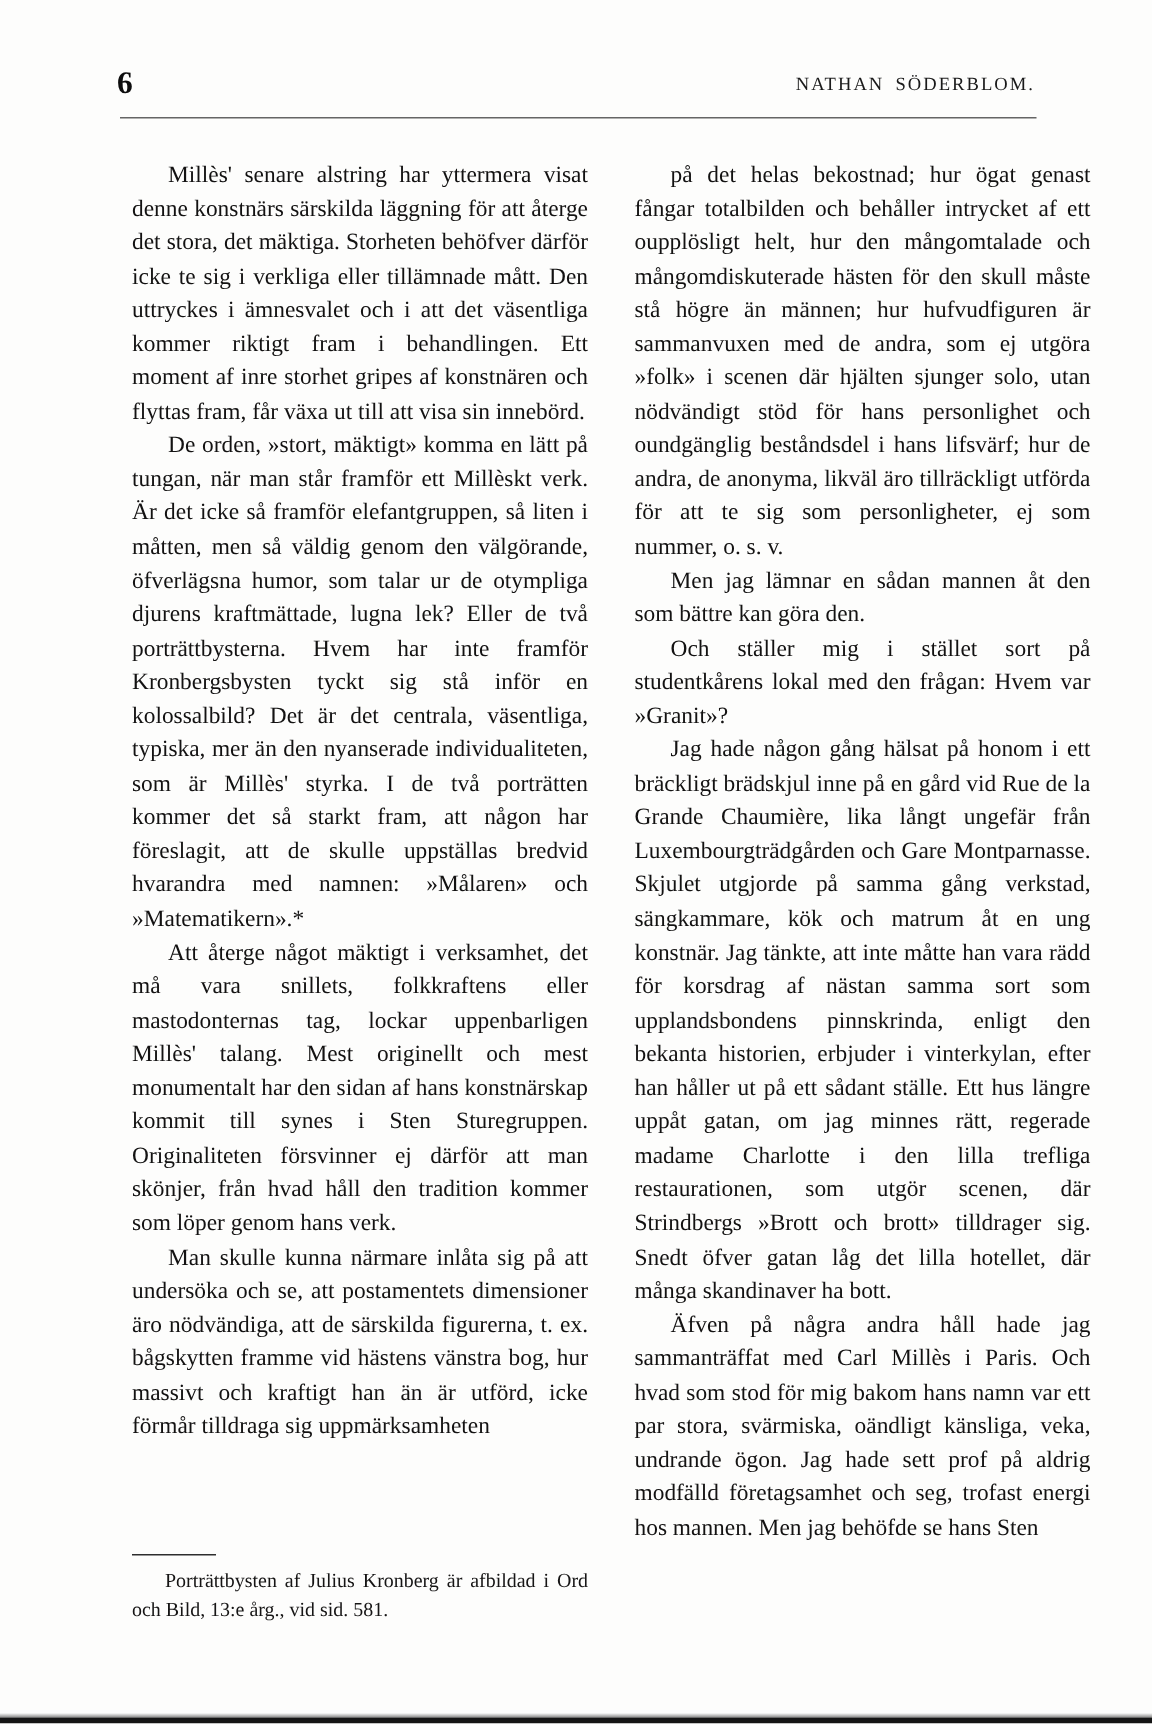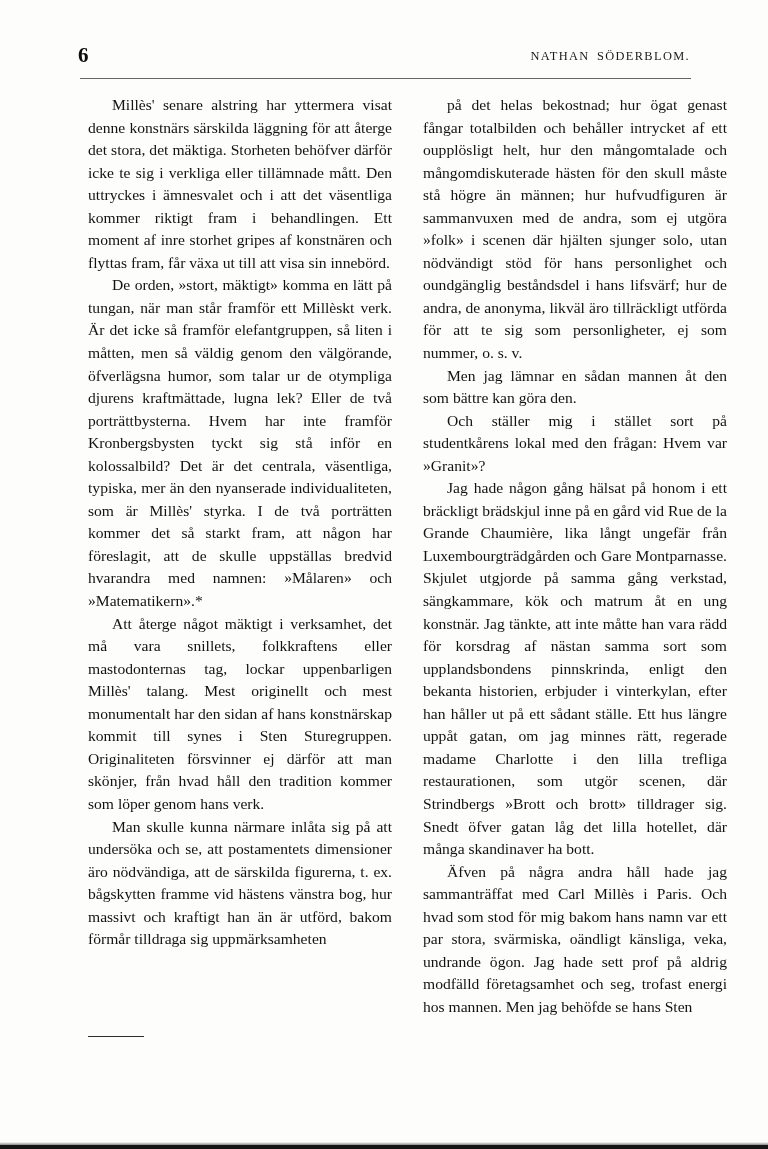--- a/index.html
+++ b/index.html
@@ -63,21 +63,21 @@
     top: 78px;
     width: 611px;
     height: 1px;
     background: #4a4a4a;
     opacity: 0.85;
   }
 
   
   .col {
     position: absolute;
-    top: 94px;
+    top: 106px;
     width: 304px;
     font-size: 15.6px;
     line-height: 22.55px;
     text-align: justify;
     text-justify: inter-word;
     -webkit-hyphens: none;
     hyphens: none;
     color: #131212;
   }
   #col-left  { left: 88px; }
@@ -139,31 +139,32 @@
   <div id="header">
     <div id="folio">6</div>
     <div id="runhead">NATHAN SÖDERBLOM.</div>
   </div>
   <div id="headrule"></div>
 
   <div class="col" id="col-left">
     <p>Millès' senare alstring har yttermera visat denne konstnärs särskilda läggning för att återge det stora, det mäktiga. Storheten behöfver därför icke te sig i verkliga eller tillämnade mått. Den uttryckes i ämnesvalet och i att det väsentliga kommer riktigt fram i behandlingen. Ett moment af inre storhet gripes af konstnären och flyttas fram, får växa ut till att visa sin innebörd.</p>
     <p>De orden, »stort, mäktigt» komma en lätt på tungan, när man står framför ett Millèskt verk. Är det icke så framför elefantgruppen, så liten i måtten, men så väldig genom den välgörande, öfverlägsna humor, som talar ur de otympliga djurens kraftmättade, lugna lek? Eller de två porträttbysterna. Hvem har inte framför Kronbergsbysten tyckt sig stå inför en kolossalbild? Det är det centrala, väsentliga, typiska, mer än den nyanserade individualiteten, som är Millès' styrka. I de två porträtten kommer det så starkt fram, att någon har föreslagit, att de skulle uppställas bredvid hvarandra med namnen: »Målaren» och »Matematikern».*</p>
     <p>Att återge något mäktigt i verksamhet, det må vara snillets, folkkraftens eller mastodonternas tag, lockar uppenbarligen Millès' talang. Mest originellt och mest monumentalt har den sidan af hans konstnärskap kommit till synes i Sten Sturegruppen. Originaliteten försvinner ej därför att man skönjer, från hvad håll den tradition kommer som löper genom hans verk.</p>
-    <p>Man skulle kunna närmare inlåta sig på att undersöka och se, att postamentets dimensioner äro nödvändiga, att de särskilda figurerna, t. ex. bågskytten framme vid hästens vänstra bog, hur massivt och kraftigt han än är utförd, bakom förmår tilldraga sig uppmärksamheten</p>
+    <p>Man skulle kunna närmare inlåta sig på att undersöka och se, att postamentets dimensioner äro nödvändiga, att de särskilda figurerna, t. ex. bågskytten framme vid hästens vänstra bog, hur massivt och kraftigt han än är utförd, icke förmår tilldraga sig uppmärksamheten</p>
   </div>
 
   <div class="col" id="col-right">
     <p>på det helas bekostnad; hur ögat genast fångar totalbilden och behåller intrycket af ett oupplösligt helt, hur den mångomtalade och mångomdiskuterade hästen för den skull måste stå högre än männen; hur hufvudfiguren är sammanvuxen med de andra, som ej utgöra »folk» i scenen där hjälten sjunger solo, utan nödvändigt stöd för hans personlighet och oundgänglig beståndsdel i hans lifsvärf; hur de andra, de anonyma, likväl äro tillräckligt utförda för att te sig som personligheter, ej som nummer, o. s. v.</p>
     <p>Men jag lämnar en sådan mannen åt den som bättre kan göra den.</p>
     <p>Och ställer mig i stället sort på studentkårens lokal med den frågan: Hvem var »Granit»?</p>
     <p>Jag hade någon gång hälsat på honom i ett bräckligt brädskjul inne på en gård vid Rue de la Grande Chaumière, lika långt ungefär från Luxembourgträdgården och Gare Montparnasse. Skjulet utgjorde på samma gång verkstad, sängkammare, kök och matrum åt en ung konstnär. Jag tänkte, att inte måtte han vara rädd för korsdrag af nästan samma sort som upplandsbondens pinnskrinda, enligt den bekanta historien, erbjuder i vinterkylan, efter han håller ut på ett sådant ställe. Ett hus längre uppåt gatan, om jag minnes rätt, regerade madame Charlotte i den lilla trefliga restaurationen, som utgör scenen, där Strindbergs »Brott och brott» tilldrager sig. Snedt öfver gatan låg det lilla hotellet, där många skandinaver ha bott.</p>
     <p>Äfven på några andra håll hade jag sammanträffat med Carl Millès i Paris. Och hvad som stod för mig bakom hans namn var ett par stora, svärmiska, oändligt känsliga, veka, undrande ögon. Jag hade sett prof på aldrig modfälld företagsamhet och seg, trofast energi hos mannen. Men jag behöfde se hans Sten</p>
   </div>
 
   <div id="footnote">
     <div id="fn-rule"></div>
+    <p id="fn-text">Porträttbysten af Julius Kronberg är afbildad i Ord och Bild, 13:e årg., vid sid. 581.</p>
   </div>
 
   <div id="scan-edge-fade"></div>
   <div id="scan-edge"></div>
 
 </div>
 
 </body></html>

